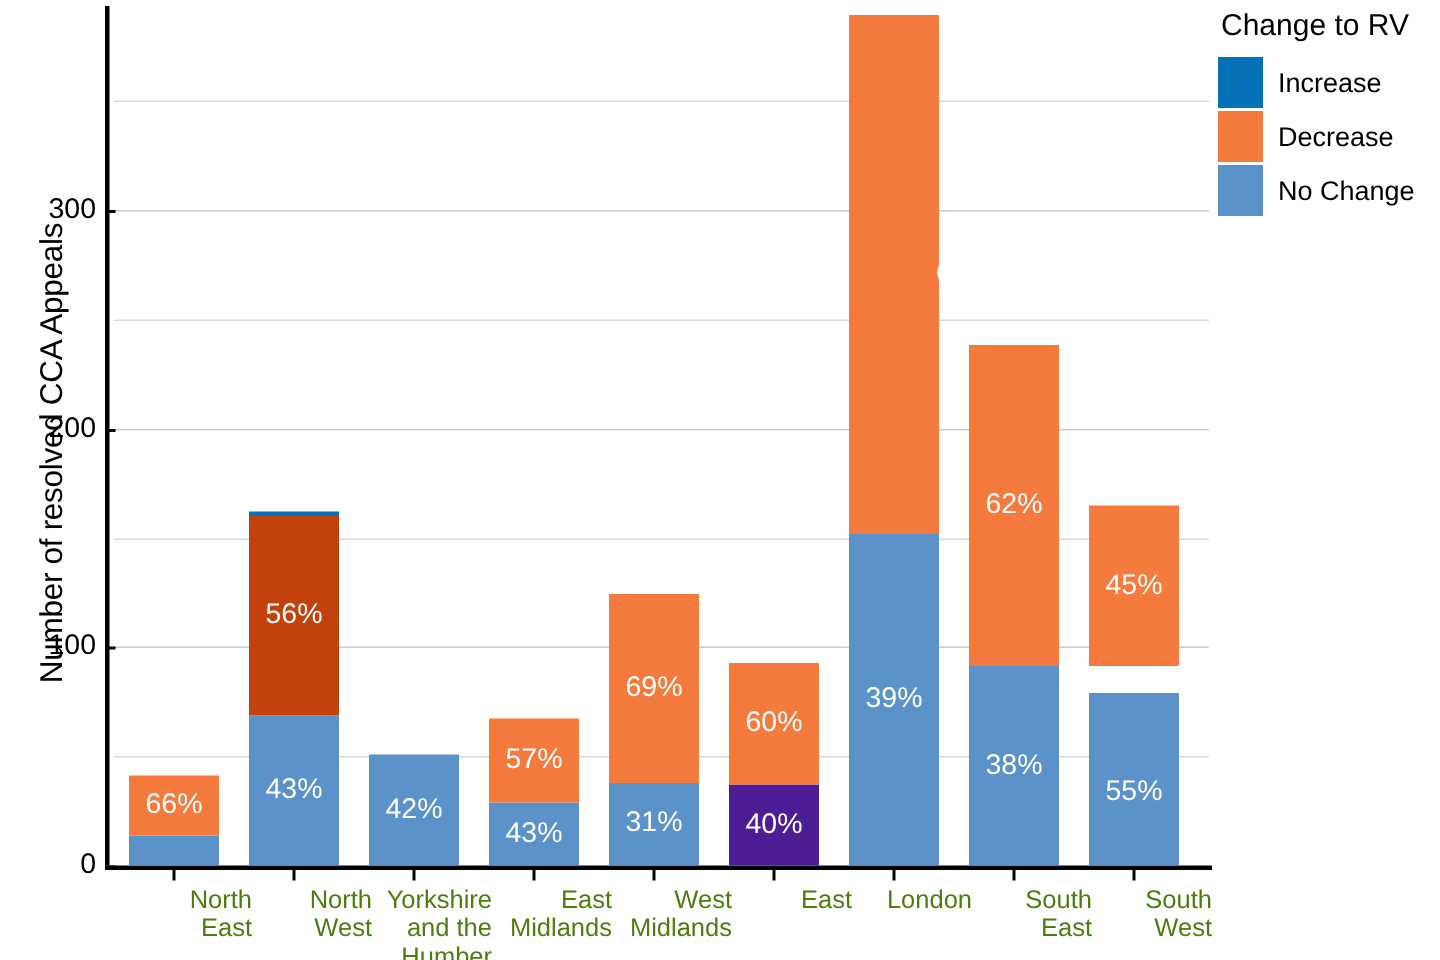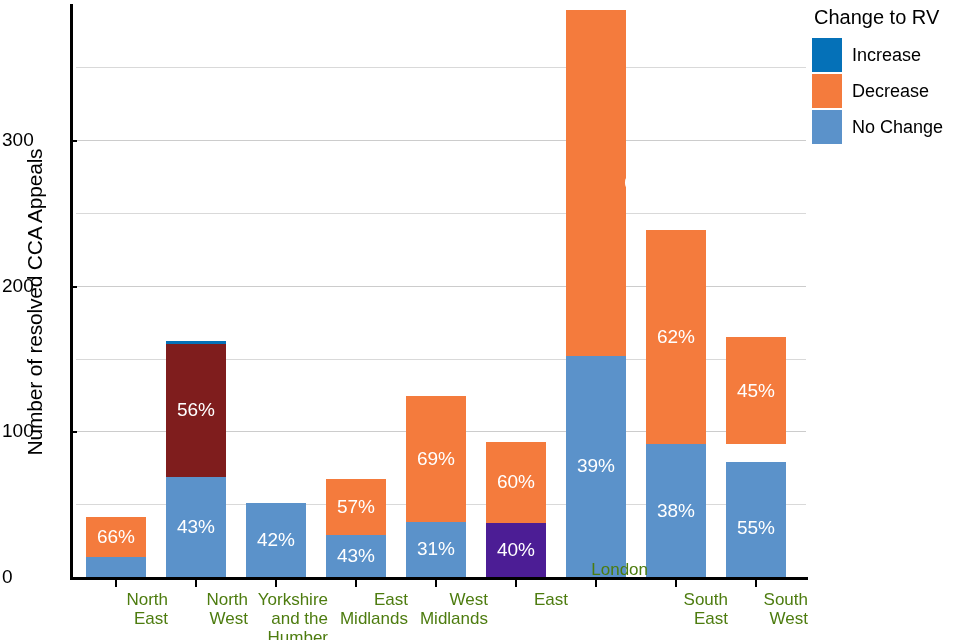--- a/index.html
+++ b/index.html
@@ -40,21 +40,21 @@
   .axis-y-line{
     position:absolute;left:70px;top:4px;width:3px;height:573px;background:#000;
   }
   .axis-x-line{
     position:absolute;left:70px;top:577px;width:738px;height:3px;background:#000;
   }
   .tick-label{
     position:absolute;
     right:0;
     width:60px;
-    text-align:left;
+    text-align:right;
     font-size:19px;
     color:#000;
     transform:translateY(-11px);
   }
   .y-tick-mark{
     position:absolute;left:-6px;width:6px;height:2px;background:#000;
   }
 
   
   .bar-group{
@@ -133,21 +133,21 @@
         <div class="bar-group" style="left: 10px; width: 60px; bottom: 0px; top: 0px; height: 569px; position: absolute;">
           <div class="seg" style="background: rgb(91, 146, 202); height: 20.3933px; bottom: 0px; top: auto;"></div>
           <div class="seg" style="background: rgb(244, 123, 61); height: 39.33px; bottom: 20.3933px; top: auto;">
             <div class="seg-label" style="top: 9.665px;">66%</div>
           </div>
         </div>
         <div class="bar-group" style="left: 90px; width: 60px; bottom: 0px; top: 0px; height: 569px; position: absolute;">
           <div class="seg" style="background: rgb(91, 146, 202); height: 100.51px; bottom: 0px; top: auto;">
             <div class="seg-label" style="top: 40.255px;">43%</div>
           </div>
-          <div class="seg" style="background: #7f1d1d; height: 132.557px; bottom: 100.51px; top: auto;">
+          <div class="seg" style="background: #c2410c; height: 132.557px; bottom: 100.51px; top: auto;">
             <div class="seg-label" style="top: 56.2783px;">56%</div>
           </div>
           <div class="seg" style="background: rgb(5, 113, 184); height: 2.91333px; bottom: 233.067px; top: auto;"></div>
         </div>
         <div class="bar-group" style="left: 170px; width: 60px; bottom: 0px; top: 0px; height: 569px; position: absolute;">
           <div class="seg" style="background: rgb(91, 146, 202); height: 74.29px; bottom: 0px; top: auto;">
             <div class="seg-label" style="top: 27.145px;">42%</div>
           </div>
         </div>
         <div class="bar-group" style="left: 250px; width: 60px; bottom: 0px; top: 0px; height: 569px; position: absolute;">
@@ -224,21 +224,21 @@
 Humber</div>
       <div class="x-tick-mark" style="left: 355px;"></div>
       <div class="x-label" style="left: 304px; top: 590px; width: 104px;">East
 Midlands</div>
       <div class="x-tick-mark" style="left: 435px;"></div>
       <div class="x-label" style="left: 384px; top: 590px; width: 104px;">West
 Midlands</div>
       <div class="x-tick-mark" style="left: 515px;"></div>
       <div class="x-label" style="left: 464px; top: 590px; width: 104px;">East</div>
       <div class="x-tick-mark" style="left: 595px;"></div>
-      <div class="x-label" style="left: 544px; top: 560px; width: 104px;">London</div>
+      <div class="x-label" style="left: 544px; top: 590px; width: 104px;">London</div>
       <div class="x-tick-mark" style="left: 675px;"></div>
       <div class="x-label" style="left: 624px; top: 590px; width: 104px;">South
 East</div>
       <div class="x-tick-mark" style="left: 755px;"></div>
       <div class="x-label" style="left: 704px; top: 590px; width: 104px;">South
 West</div>
     </div>
 
   <div id="legend">
     <div class="legend-title">Change to RV</div>

